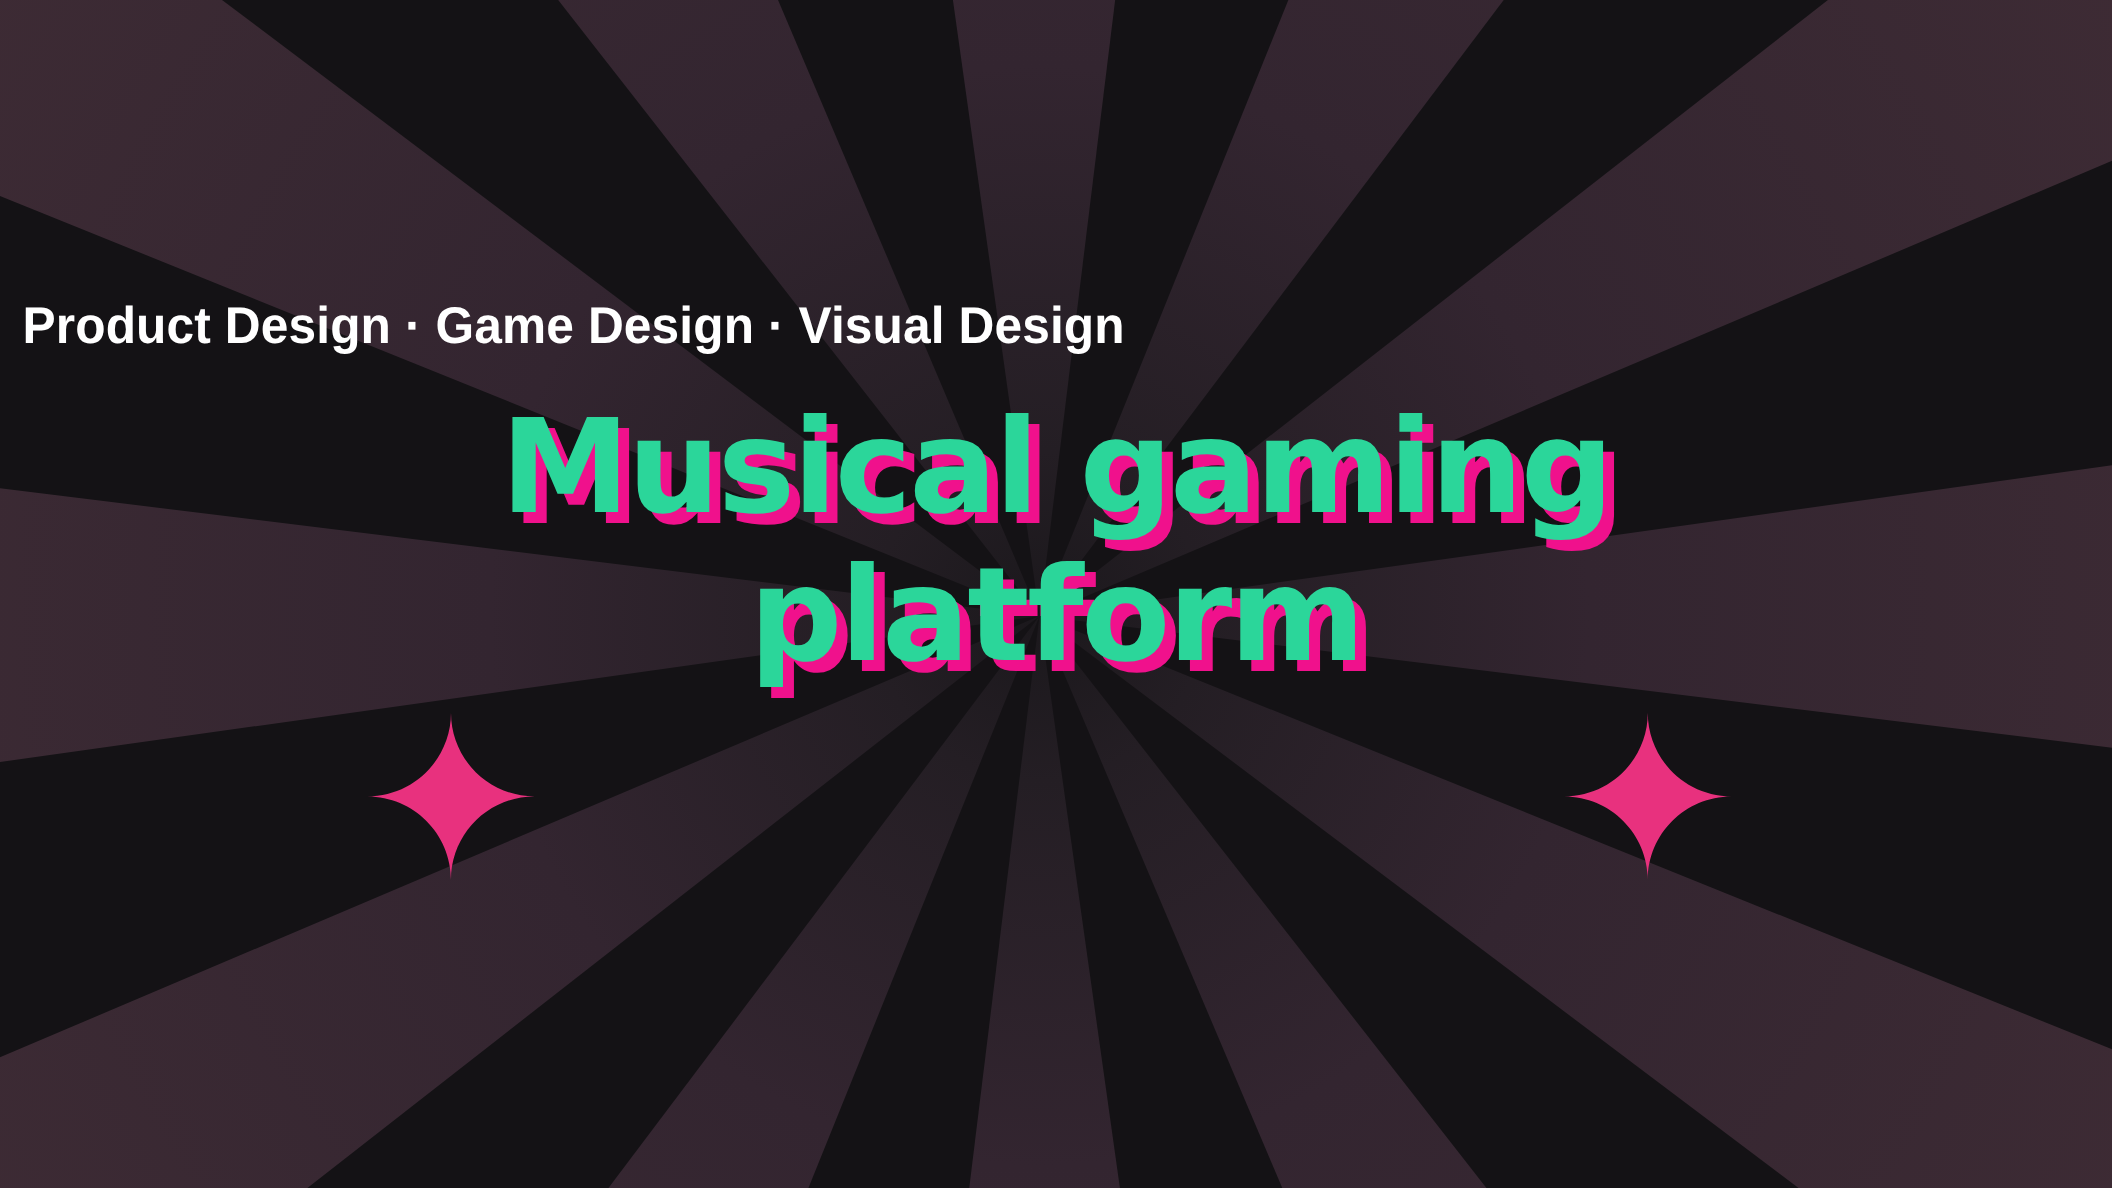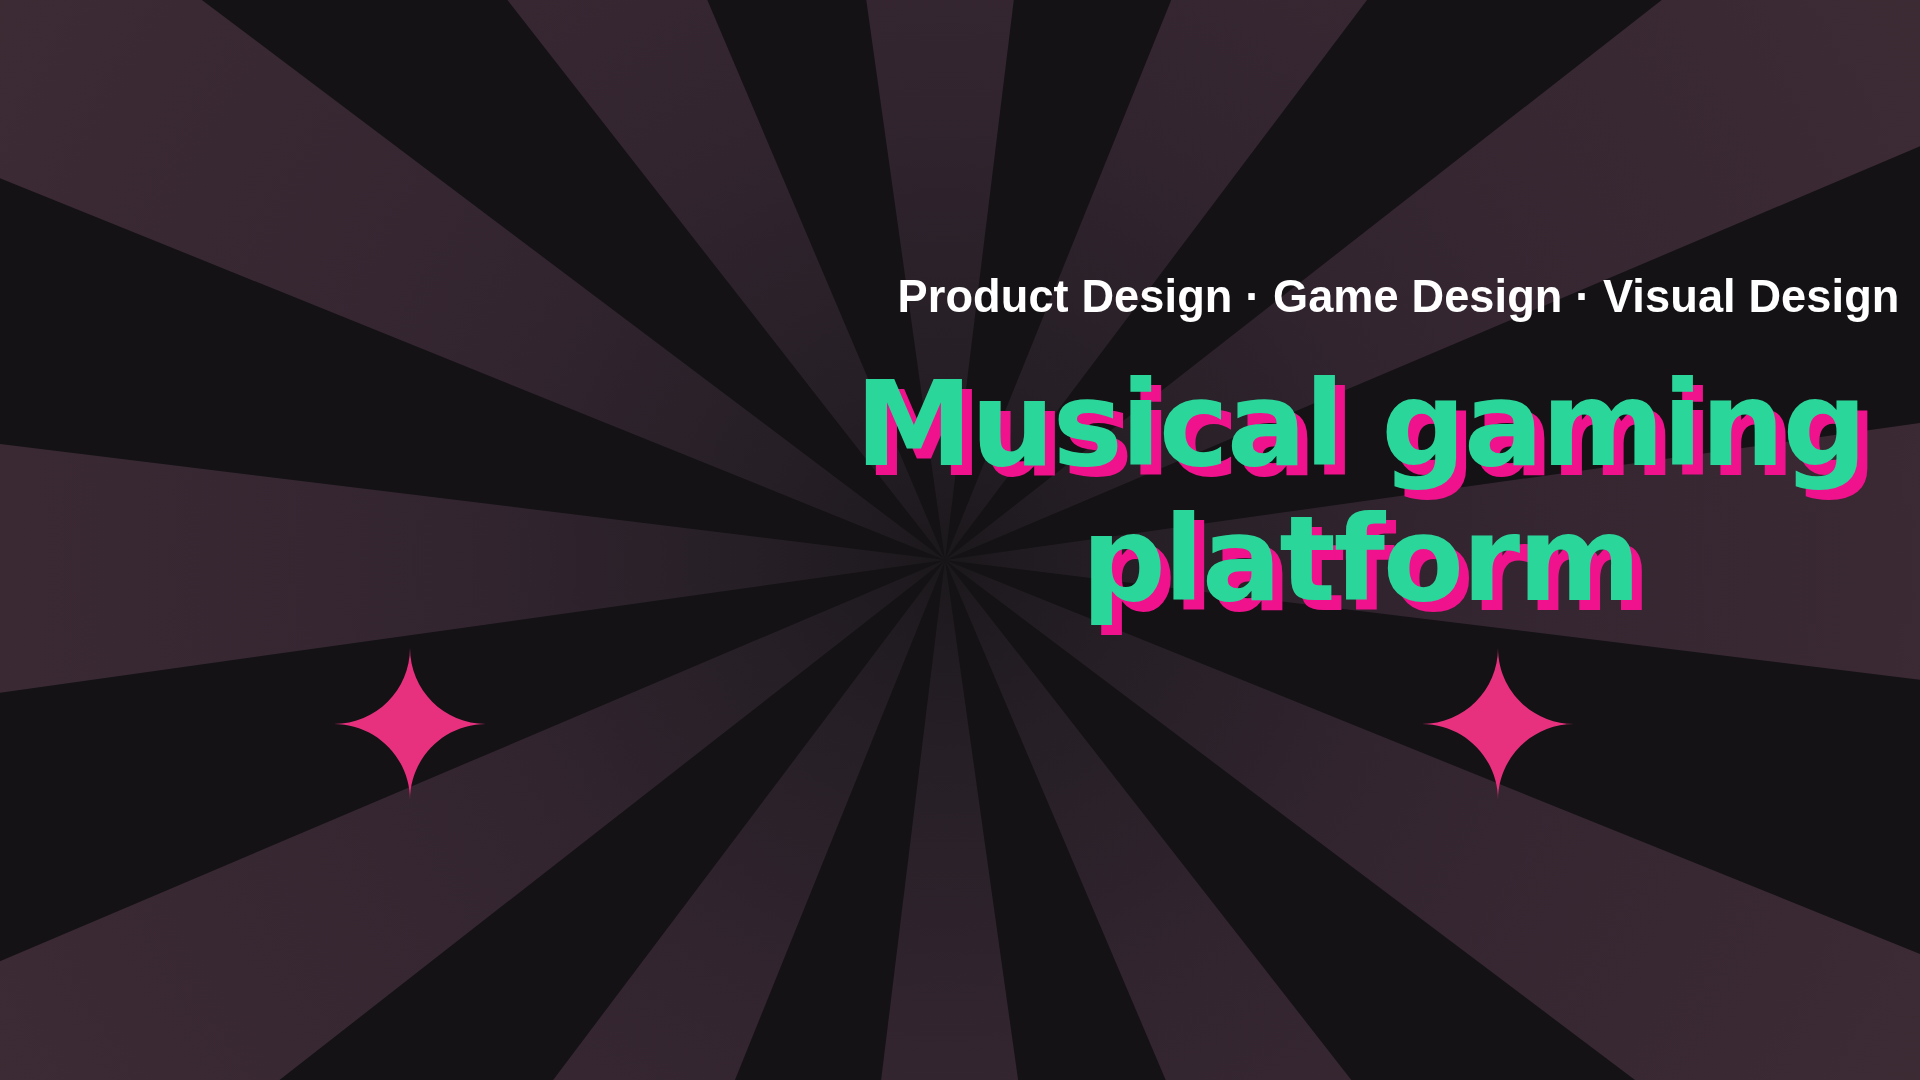--- a/index.html
+++ b/index.html
@@ -33,21 +33,21 @@
   }
 
   
   #content {
     position: absolute;
     inset: 0;
     width: 1920px;
     height: 1080px;
     display: flex;
     flex-direction: column;
-    align-items: flex-end;
+    align-items: flex-start;
     justify-content: flex-start;
   }
 
   #eyebrow {
     margin-top: 272px;
     font-family: "Liberation Sans", sans-serif;
     font-weight: 700;
     font-size: 47px;
     line-height: 1;
     letter-spacing: 0.1px;

